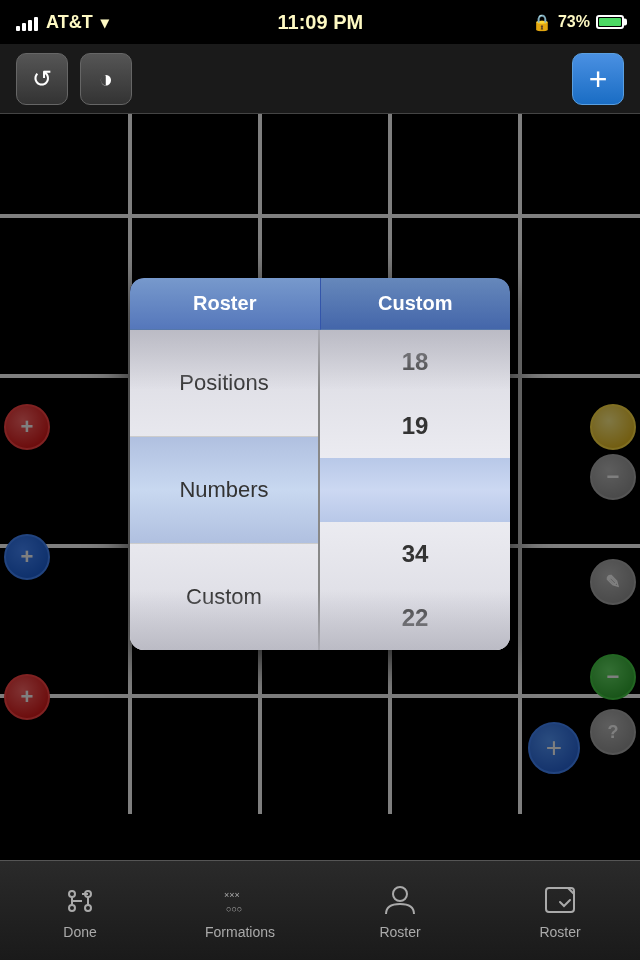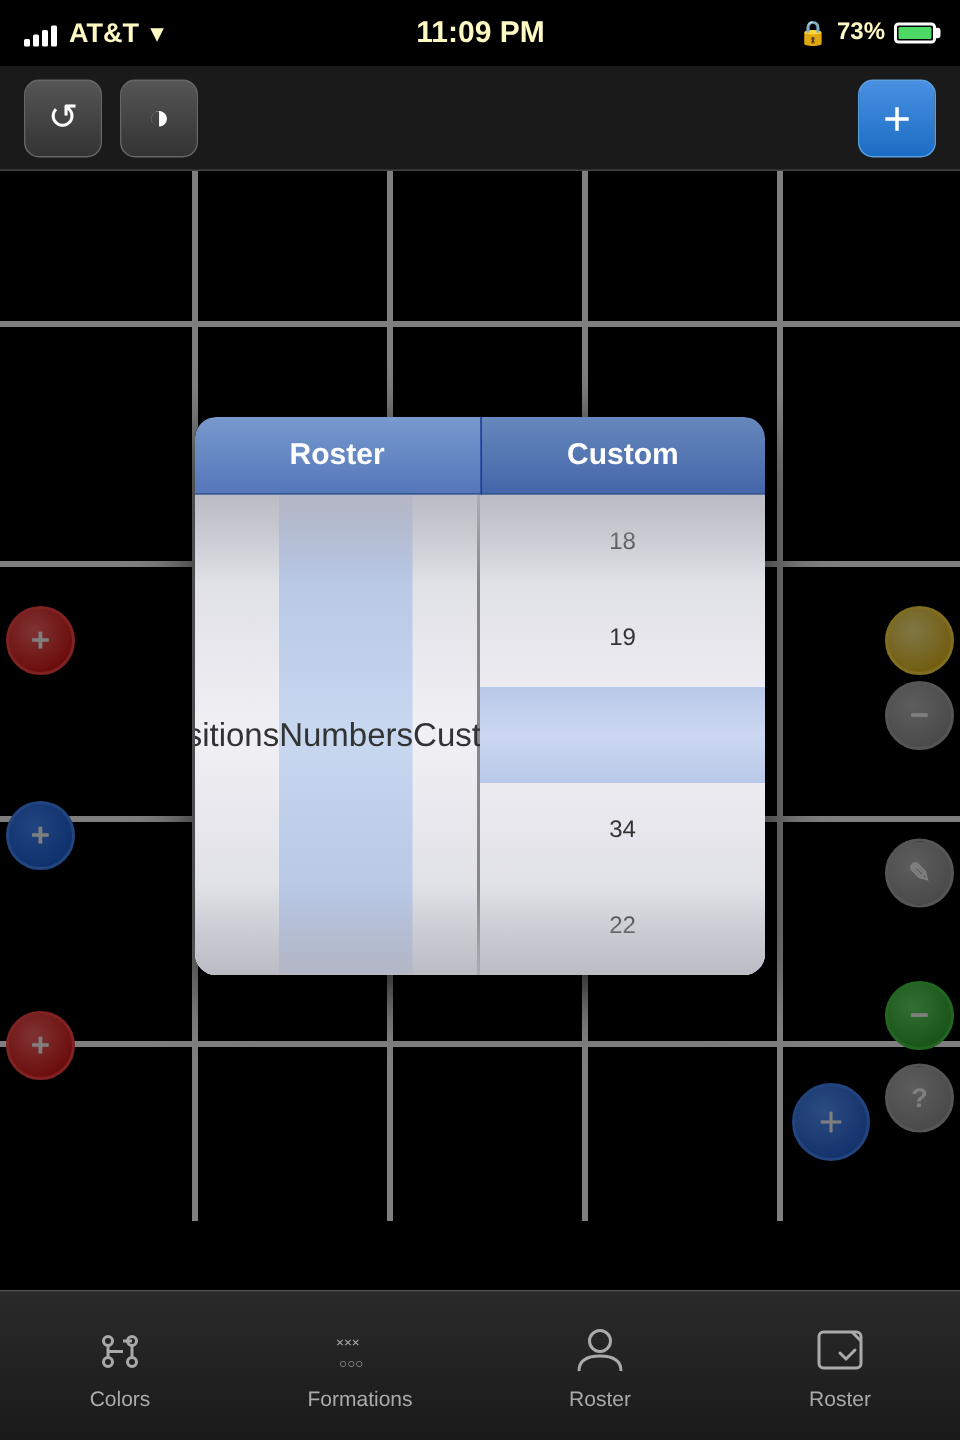--- a/index.html
+++ b/index.html
@@ -266,21 +266,21 @@
       display: flex;
       height: 320px;
       background: linear-gradient(180deg, #e8e8e8 0%, #f5f5f5 50%, #e8e8e8 100%);
     }
 
     
     .picker-left {
       width: 50%;
       border-right: 2px solid #888;
       display: flex;
-      flex-direction: row;
+      flex-direction: column;
       justify-content: center;
       background: linear-gradient(180deg, #d8d8e0 0%, #f0f0f5 50%, #d8d8e0 100%);
     }
     .picker-option {
       flex: 1;
       display: flex;
       align-items: center;
       justify-content: center;
       border-bottom: 1px solid #ccc;
       cursor: pointer;
@@ -317,23 +317,23 @@
     }
 
     .picker-number {
       flex: 1;
       display: flex;
       align-items: center;
       justify-content: center;
       cursor: pointer;
     }
     .picker-number-label {
-      font-size: 16px;
+      font-size: 24px;
       color: #333;
-      font-weight: 400;
+      font-weight: 700;
     }
     .picker-number.selected .picker-number-label {
       font-size: 24px;
       font-weight: 600;
       color: #222;
     }
 
     
     .picker-fade-top {
       position: absolute;
@@ -573,21 +573,21 @@
         <circle cx="10" cy="10" r="3" stroke="#aaa" stroke-width="2"></circle>
         <circle cx="26" cy="10" r="3" stroke="#aaa" stroke-width="2"></circle>
         <circle cx="10" cy="24" r="3" stroke="#aaa" stroke-width="2"></circle>
         <circle cx="26" cy="24" r="3" stroke="#aaa" stroke-width="2"></circle>
         <line x1="10" y1="13" x2="10" y2="21" stroke="#aaa" stroke-width="2"></line>
         <line x1="10" y1="17" x2="20" y2="17" stroke="#aaa" stroke-width="2"></line>
         <line x1="20" y1="10" x2="26" y2="10" stroke="#aaa" stroke-width="2"></line>
         <line x1="26" y1="13" x2="26" y2="21" stroke="#aaa" stroke-width="2"></line>
       </svg>
     </div>
-    <span class="tab-label">Colors</span>
+    <span class="tab-label">Done</span>
   </div>
 
   <div class="tab-item">
     <div class="tab-icon-wrap">
       <svg class="tab-svg" viewBox="0 0 36 32" fill="none">
         <text x="2" y="14" font-size="9" fill="#aaa">×××</text>
         <text x="4" y="28" font-size="9" fill="#aaa">○○○</text>
       </svg>
     </div>
     <span class="tab-label">Formations</span>

